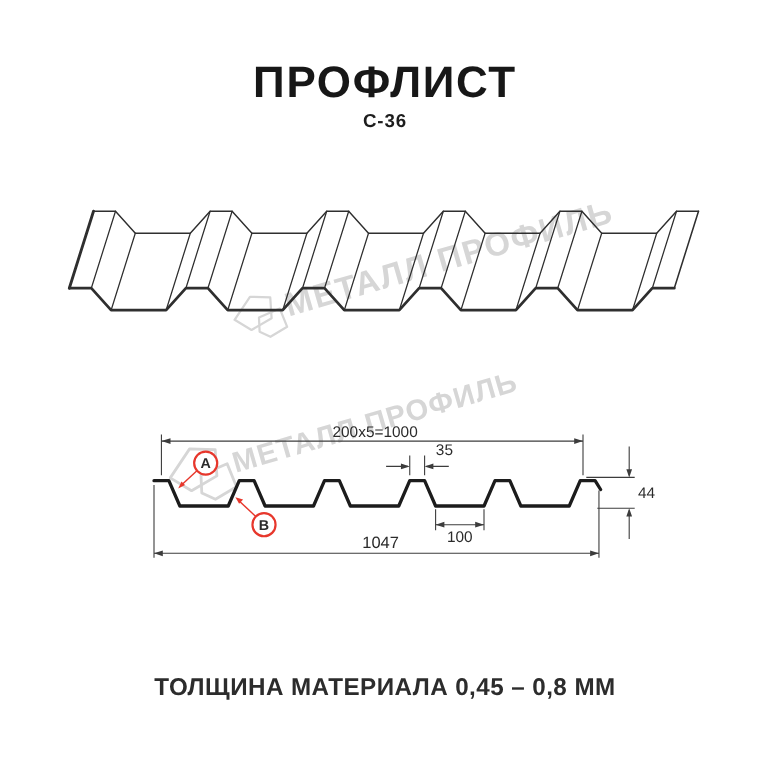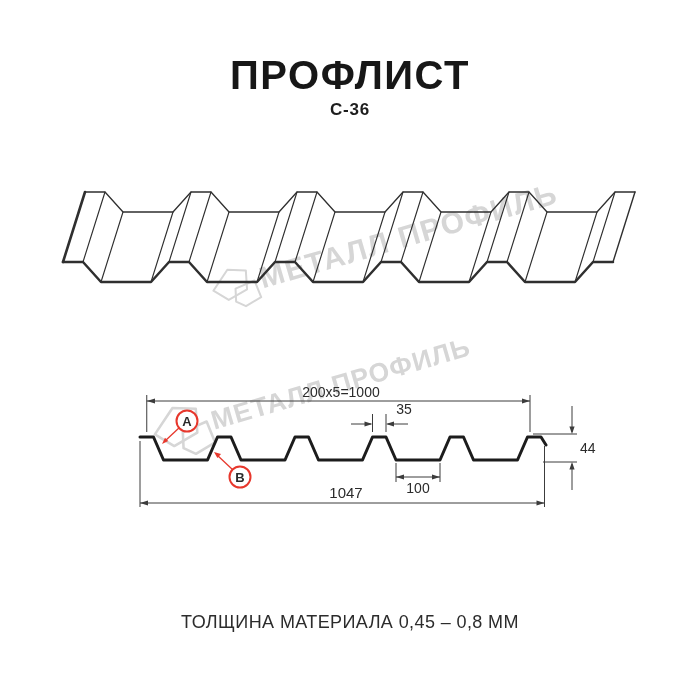--- a/index.html
+++ b/index.html
@@ -8,21 +8,21 @@
   }
   *{margin:0;padding:0;box-sizing:border-box}
   html,body{background:#fff}
   body{font-family:"Liberation Sans",sans-serif;}
   .canvas{position:relative;width:700px;height:700px;background:#fff;overflow:hidden}
   .title{position:absolute;top:54px;left:0;width:700px;text-align:center;
          font-size:40px;line-height:42px;font-weight:700;letter-spacing:1.5px;color:#171717}
   .subtitle{position:absolute;top:100px;left:0;width:700px;text-align:center;
          font-size:17px;font-weight:700;letter-spacing:.8px;color:#1d1d1d}
   .footer{position:absolute;top:612px;left:0;width:700px;text-align:center;
-         font-size:18px;font-weight:400;letter-spacing:.4px;color:#2c2c2c}
+         font-size:22px;font-weight:700;letter-spacing:.4px;color:#2c2c2c}
   .wm-text{position:absolute;color:var(--wm);font-weight:700;white-space:nowrap;
          transform-origin:left center;user-select:none}
   #wm1-text{left:260px;top:262px;font-size:30px;letter-spacing:1.5px;transform:rotate(-16.2deg)}
   #wm2-text{left:212px;top:406px;font-size:26.5px;letter-spacing:1px;transform:rotate(-16.2deg)}
   .wm-logo{position:absolute;transform-origin:center center}
   #wm1-logo{left:209px;top:266px;transform:rotate(-14deg)}
   #wm2-logo{left:150px;top:403px;transform:rotate(-14deg)}
   .wm-logo svg path{fill:none;stroke:var(--wm);stroke-width:2.4;stroke-linejoin:round}
   #iso3d{position:absolute;left:0;top:168px}
   #xsec{position:absolute;left:0;top:378px}

